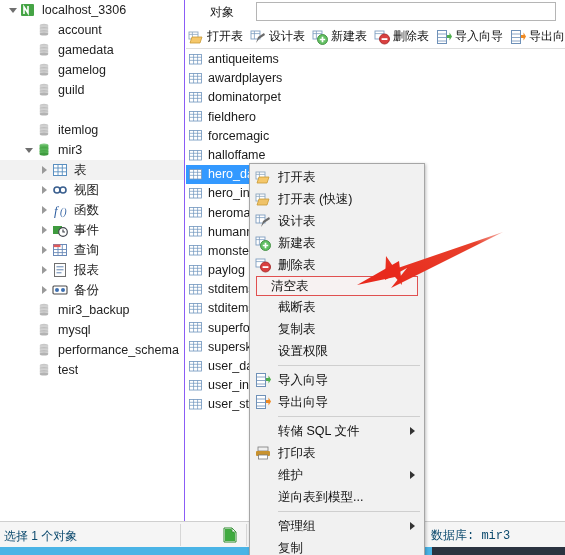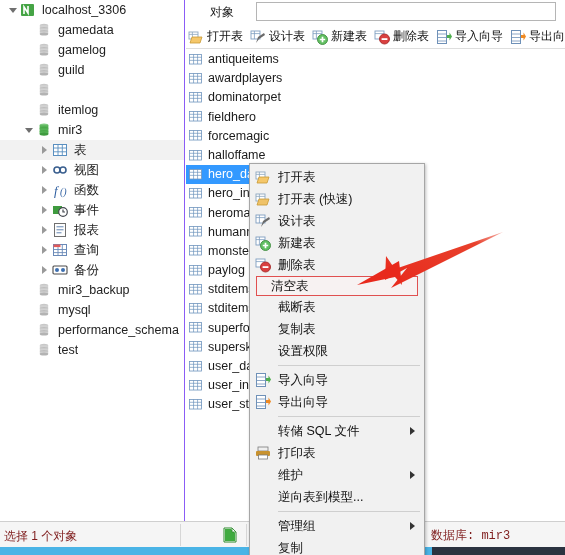--- a/index.html
+++ b/index.html
@@ -219,21 +219,21 @@
   }
 
   
   #statusbar {
     position: absolute;
     left: 0; bottom: 8px;
     width: 565px; height: 26px;
     background: #f5f5f5;
     border-top: 1px solid #cfcfcf;
     font-size: 12px;
-    color: #7f1d1d;
+    color: #0c4a6e;
   }
   #status-left {
     position: absolute;
     left: 4px; top: 5px;
     height: 18px; line-height: 18px;
   }
   #status-sep1 { position:absolute; left:180px; top:2px; width:1px; height:22px; background:#d6d6d6; }
   #status-sep2 { position:absolute; left:246px; top:2px; width:1px; height:22px; background:#d6d6d6; }
   #status-icon { position: absolute; left: 222px; top: 5px; width: 16px; height: 16px; }
   #status-db {
@@ -277,79 +277,94 @@
             <svg class="ic-db" viewBox="0 0 16 16" width="16" height="16">
               <ellipse cx="8" cy="3.3" rx="4.2" ry="1.6" fill="#c8c8c8"></ellipse>
               <rect x="3.8" y="3.3" width="8.4" height="3" fill="#d2d2d2"></rect>
               <ellipse cx="8" cy="6.4" rx="4.2" ry="1.5" fill="#bdbdbd"></ellipse>
               <rect x="3.8" y="6.4" width="8.4" height="3" fill="#d2d2d2"></rect>
               <ellipse cx="8" cy="9.5" rx="4.2" ry="1.5" fill="#bdbdbd"></ellipse>
               <rect x="3.8" y="9.5" width="8.4" height="2.6" fill="#d2d2d2"></rect>
               <ellipse cx="8" cy="12.1" rx="4.2" ry="1.5" fill="#b3b3b3"></ellipse>
             </svg>
           </span>
-          <span class="tlabel">gamedata</span>
+          <span class="tlabel">account</span>
         </div>
         <div class="tree-row" style="padding-left:22px">
           <span class="twisty"></span>
           <span class="ticon">
             <svg class="ic-db" viewBox="0 0 16 16" width="16" height="16">
               <ellipse cx="8" cy="3.3" rx="4.2" ry="1.6" fill="#c8c8c8"></ellipse>
               <rect x="3.8" y="3.3" width="8.4" height="3" fill="#d2d2d2"></rect>
               <ellipse cx="8" cy="6.4" rx="4.2" ry="1.5" fill="#bdbdbd"></ellipse>
               <rect x="3.8" y="6.4" width="8.4" height="3" fill="#d2d2d2"></rect>
               <ellipse cx="8" cy="9.5" rx="4.2" ry="1.5" fill="#bdbdbd"></ellipse>
               <rect x="3.8" y="9.5" width="8.4" height="2.6" fill="#d2d2d2"></rect>
               <ellipse cx="8" cy="12.1" rx="4.2" ry="1.5" fill="#b3b3b3"></ellipse>
             </svg>
           </span>
-          <span class="tlabel">gamelog</span>
+          <span class="tlabel">gamedata</span>
         </div>
         <div class="tree-row" style="padding-left:22px">
           <span class="twisty"></span>
           <span class="ticon">
             <svg class="ic-db" viewBox="0 0 16 16" width="16" height="16">
               <ellipse cx="8" cy="3.3" rx="4.2" ry="1.6" fill="#c8c8c8"></ellipse>
               <rect x="3.8" y="3.3" width="8.4" height="3" fill="#d2d2d2"></rect>
               <ellipse cx="8" cy="6.4" rx="4.2" ry="1.5" fill="#bdbdbd"></ellipse>
               <rect x="3.8" y="6.4" width="8.4" height="3" fill="#d2d2d2"></rect>
               <ellipse cx="8" cy="9.5" rx="4.2" ry="1.5" fill="#bdbdbd"></ellipse>
               <rect x="3.8" y="9.5" width="8.4" height="2.6" fill="#d2d2d2"></rect>
               <ellipse cx="8" cy="12.1" rx="4.2" ry="1.5" fill="#b3b3b3"></ellipse>
             </svg>
           </span>
-          <span class="tlabel">guild</span>
+          <span class="tlabel">gamelog</span>
         </div>
         <div class="tree-row" style="padding-left:22px">
           <span class="twisty"></span>
           <span class="ticon">
             <svg class="ic-db" viewBox="0 0 16 16" width="16" height="16">
               <ellipse cx="8" cy="3.3" rx="4.2" ry="1.6" fill="#c8c8c8"></ellipse>
               <rect x="3.8" y="3.3" width="8.4" height="3" fill="#d2d2d2"></rect>
               <ellipse cx="8" cy="6.4" rx="4.2" ry="1.5" fill="#bdbdbd"></ellipse>
               <rect x="3.8" y="6.4" width="8.4" height="3" fill="#d2d2d2"></rect>
               <ellipse cx="8" cy="9.5" rx="4.2" ry="1.5" fill="#bdbdbd"></ellipse>
               <rect x="3.8" y="9.5" width="8.4" height="2.6" fill="#d2d2d2"></rect>
               <ellipse cx="8" cy="12.1" rx="4.2" ry="1.5" fill="#b3b3b3"></ellipse>
             </svg>
           </span>
+          <span class="tlabel">guild</span>
         </div>
         <div class="tree-row" style="padding-left:22px">
           <span class="twisty"></span>
           <span class="ticon">
             <svg class="ic-db" viewBox="0 0 16 16" width="16" height="16">
               <ellipse cx="8" cy="3.3" rx="4.2" ry="1.6" fill="#c8c8c8"></ellipse>
               <rect x="3.8" y="3.3" width="8.4" height="3" fill="#d2d2d2"></rect>
               <ellipse cx="8" cy="6.4" rx="4.2" ry="1.5" fill="#bdbdbd"></ellipse>
               <rect x="3.8" y="6.4" width="8.4" height="3" fill="#d2d2d2"></rect>
               <ellipse cx="8" cy="9.5" rx="4.2" ry="1.5" fill="#bdbdbd"></ellipse>
               <rect x="3.8" y="9.5" width="8.4" height="2.6" fill="#d2d2d2"></rect>
               <ellipse cx="8" cy="12.1" rx="4.2" ry="1.5" fill="#b3b3b3"></ellipse>
             </svg>
           </span>
+        </div>
+        <div class="tree-row" style="padding-left:22px">
+          <span class="twisty"></span>
+          <span class="ticon">
+            <svg class="ic-db" viewBox="0 0 16 16" width="16" height="16">
+              <ellipse cx="8" cy="3.3" rx="4.2" ry="1.6" fill="#c8c8c8"></ellipse>
+              <rect x="3.8" y="3.3" width="8.4" height="3" fill="#d2d2d2"></rect>
+              <ellipse cx="8" cy="6.4" rx="4.2" ry="1.5" fill="#bdbdbd"></ellipse>
+              <rect x="3.8" y="6.4" width="8.4" height="3" fill="#d2d2d2"></rect>
+              <ellipse cx="8" cy="9.5" rx="4.2" ry="1.5" fill="#bdbdbd"></ellipse>
+              <rect x="3.8" y="9.5" width="8.4" height="2.6" fill="#d2d2d2"></rect>
+              <ellipse cx="8" cy="12.1" rx="4.2" ry="1.5" fill="#b3b3b3"></ellipse>
+            </svg>
+          </span>
           <span class="tlabel">itemlog</span>
         </div>
         <div class="tree-row" style="padding-left:22px">
           <span class="twisty open"></span>
           <span class="ticon">
             <svg class="ic-db" viewBox="0 0 16 16" width="16" height="16">
               <ellipse cx="8" cy="3.3" rx="4.4" ry="1.7" fill="#7dc97d"></ellipse>
               <rect x="3.6" y="3.3" width="8.8" height="3" fill="#57b357"></rect>
               <ellipse cx="8" cy="6.4" rx="4.4" ry="1.6" fill="#49a849"></ellipse>
               <rect x="3.6" y="6.4" width="8.8" height="3" fill="#57b357"></rect>
@@ -401,41 +416,41 @@
               <circle cx="11" cy="10" r="4.3" fill="#ffffff" stroke="#44484f" stroke-width="1.2"></circle>
               <path d="M11 7.5 V10 h2" stroke="#44484f" stroke-width="1.2" fill="none"></path>
             </svg>
           </span>
           <span class="tlabel">事件</span>
         </div>
         <div class="tree-row" style="padding-left:38px">
           <span class="twisty closed"></span>
           <span class="ticon">
             <svg class="ic-db" viewBox="0 0 16 16" width="16" height="16">
-              <rect x="2.5" y="1.5" width="11" height="13" fill="#fdfdfd" stroke="#6f6f6f" stroke-width="1"></rect>
-              <rect x="4.5" y="4" width="7" height="1.4" fill="#8fa8c8"></rect>
-              <rect x="4.5" y="7" width="7" height="1.4" fill="#8fa8c8"></rect>
-              <rect x="4.5" y="10" width="5" height="1.4" fill="#8fa8c8"></rect>
-            </svg>
-          </span>
-          <span class="tlabel">报表</span>
-        </div>
-        <div class="tree-row" style="padding-left:38px">
-          <span class="twisty closed"></span>
-          <span class="ticon">
-            <svg class="ic-db" viewBox="0 0 16 16" width="16" height="16">
               <rect x="1.5" y="2.5" width="13" height="11" fill="#ffffff" stroke="#6a8ab8" stroke-width="1"></rect>
               <rect x="1.5" y="2.5" width="7" height="2.6" fill="#e05a5a"></rect>
               <line x1="1.5" y1="7.5" x2="14.5" y2="7.5" stroke="#6a8ab8" stroke-width="0.9"></line>
               <line x1="1.5" y1="10.6" x2="14.5" y2="10.6" stroke="#6a8ab8" stroke-width="0.9"></line>
               <line x1="6" y1="5.1" x2="6" y2="13.5" stroke="#6a8ab8" stroke-width="0.9"></line>
               <line x1="10.3" y1="2.5" x2="10.3" y2="13.5" stroke="#6a8ab8" stroke-width="0.9"></line>
             </svg>
           </span>
           <span class="tlabel">查询</span>
+        </div>
+        <div class="tree-row" style="padding-left:38px">
+          <span class="twisty closed"></span>
+          <span class="ticon">
+            <svg class="ic-db" viewBox="0 0 16 16" width="16" height="16">
+              <rect x="2.5" y="1.5" width="11" height="13" fill="#fdfdfd" stroke="#6f6f6f" stroke-width="1"></rect>
+              <rect x="4.5" y="4" width="7" height="1.4" fill="#8fa8c8"></rect>
+              <rect x="4.5" y="7" width="7" height="1.4" fill="#8fa8c8"></rect>
+              <rect x="4.5" y="10" width="5" height="1.4" fill="#8fa8c8"></rect>
+            </svg>
+          </span>
+          <span class="tlabel">报表</span>
         </div>
         <div class="tree-row" style="padding-left:38px">
           <span class="twisty closed"></span>
           <span class="ticon">
             <svg class="ic-db" viewBox="0 0 16 16" width="16" height="16">
               <rect x="1" y="4" width="14" height="8" rx="1" fill="#ffffff" stroke="#4a4a4a" stroke-width="1.1"></rect>
               <circle cx="5" cy="8" r="2" fill="#3d6fb0"></circle>
               <circle cx="11" cy="8" r="2" fill="#3d6fb0"></circle>
             </svg>
           </span>

